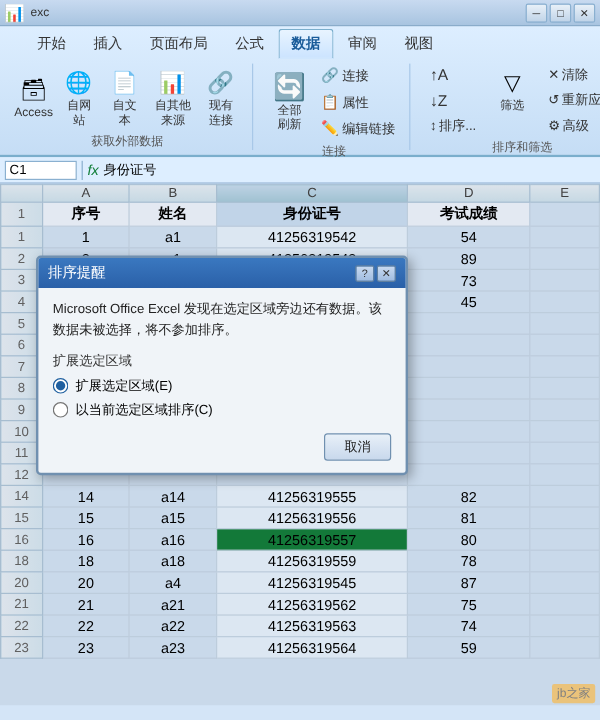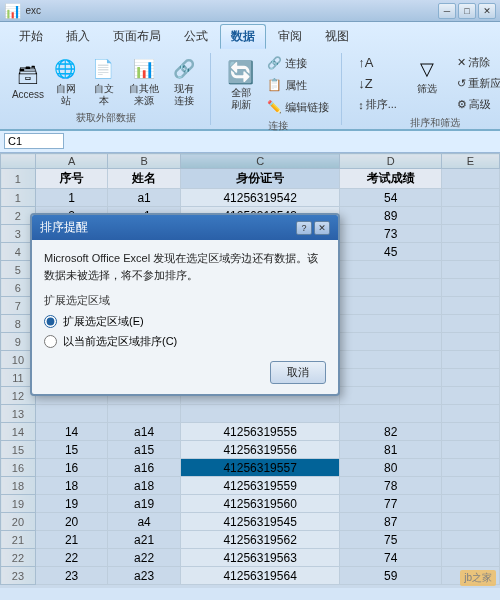--- a/index.html
+++ b/index.html
@@ -46,21 +46,21 @@
 
     
     .ribbon {
       background: linear-gradient(to bottom, #ddeeff, #c5ddf5);
       border-bottom: 2px solid #7aaecc;
     }
 
     
     .ribbon-tabs {
       display: flex;
-      padding: 2px 8px 0;
+      padding: 2px 20px 0;
       gap: 1px;
     }
     .ribbon-tab {
       padding: 3px 10px;
       font-size: 12px;
       color: #333;
       cursor: pointer;
       border-radius: 3px 3px 0 0;
       border: 1px solid transparent;
       border-bottom: none;
@@ -152,27 +152,26 @@
     .ribbon-group-col {
       display: flex;
       flex-direction: column;
       justify-content: space-around;
       height: 100%;
     }
 
     
     .formula-bar {
       display: flex;
-      align-items: flex-start;
+      align-items: center;
       background: #ddeeff;
       border-bottom: 1px solid #9ab8d8;
       padding: 2px 4px;
       height: 22px;
       gap: 4px;
-      flex-direction: column;
     }
     .name-box {
       width: 60px;
       border: 1px solid #8ab0d0;
       background: white;
       padding: 1px 3px;
       font-size: 11px;
     }
     .formula-divider {
       width: 1px;
@@ -592,65 +591,49 @@
         </tr>
         <tr>
           <td class="row-num">12</td>
           <td class="cell"></td>
           <td class="cell"></td>
           <td class="cell"></td>
           <td class="cell"></td>
           <td class="cell"></td>
         </tr>
         <tr>
-          <td class="row-num">13</td>
-          <td class="cell"></td>
-          <td class="cell"></td>
-          <td class="cell"></td>
-          <td class="cell"></td>
-          <td class="cell"></td>
-        </tr>
-        <tr>
           <td class="row-num">14</td>
           <td class="cell">14</td>
           <td class="cell">a14</td>
           <td class="cell" style="background: rgb(232, 244, 255);">41256319555</td>
           <td class="cell">82</td>
           <td class="cell"></td>
         </tr>
         <tr>
           <td class="row-num">15</td>
           <td class="cell">15</td>
           <td class="cell">a15</td>
           <td class="cell" style="background: rgb(232, 244, 255);">41256319556</td>
           <td class="cell">81</td>
           <td class="cell"></td>
         </tr>
         <tr>
           <td class="row-num">16</td>
           <td class="cell">16</td>
           <td class="cell">a16</td>
-          <td class="cell" style="background: #0369a1;">41256319557</td>
+          <td class="cell" style="background: #15803d;">41256319557</td>
           <td class="cell">80</td>
           <td class="cell"></td>
         </tr>
         <tr>
           <td class="row-num">18</td>
           <td class="cell">18</td>
           <td class="cell">a18</td>
           <td class="cell" style="background: rgb(232, 244, 255);">41256319559</td>
           <td class="cell">78</td>
-          <td class="cell"></td>
-        </tr>
-        <tr>
-          <td class="row-num">19</td>
-          <td class="cell">19</td>
-          <td class="cell">a19</td>
-          <td class="cell" style="background: rgb(232, 244, 255);">41256319560</td>
-          <td class="cell">77</td>
           <td class="cell"></td>
         </tr>
         <tr>
           <td class="row-num">20</td>
           <td class="cell">20</td>
           <td class="cell">a4</td>
           <td class="cell" style="background: rgb(232, 244, 255);">41256319545</td>
           <td class="cell">87</td>
           <td class="cell"></td>
         </tr>

